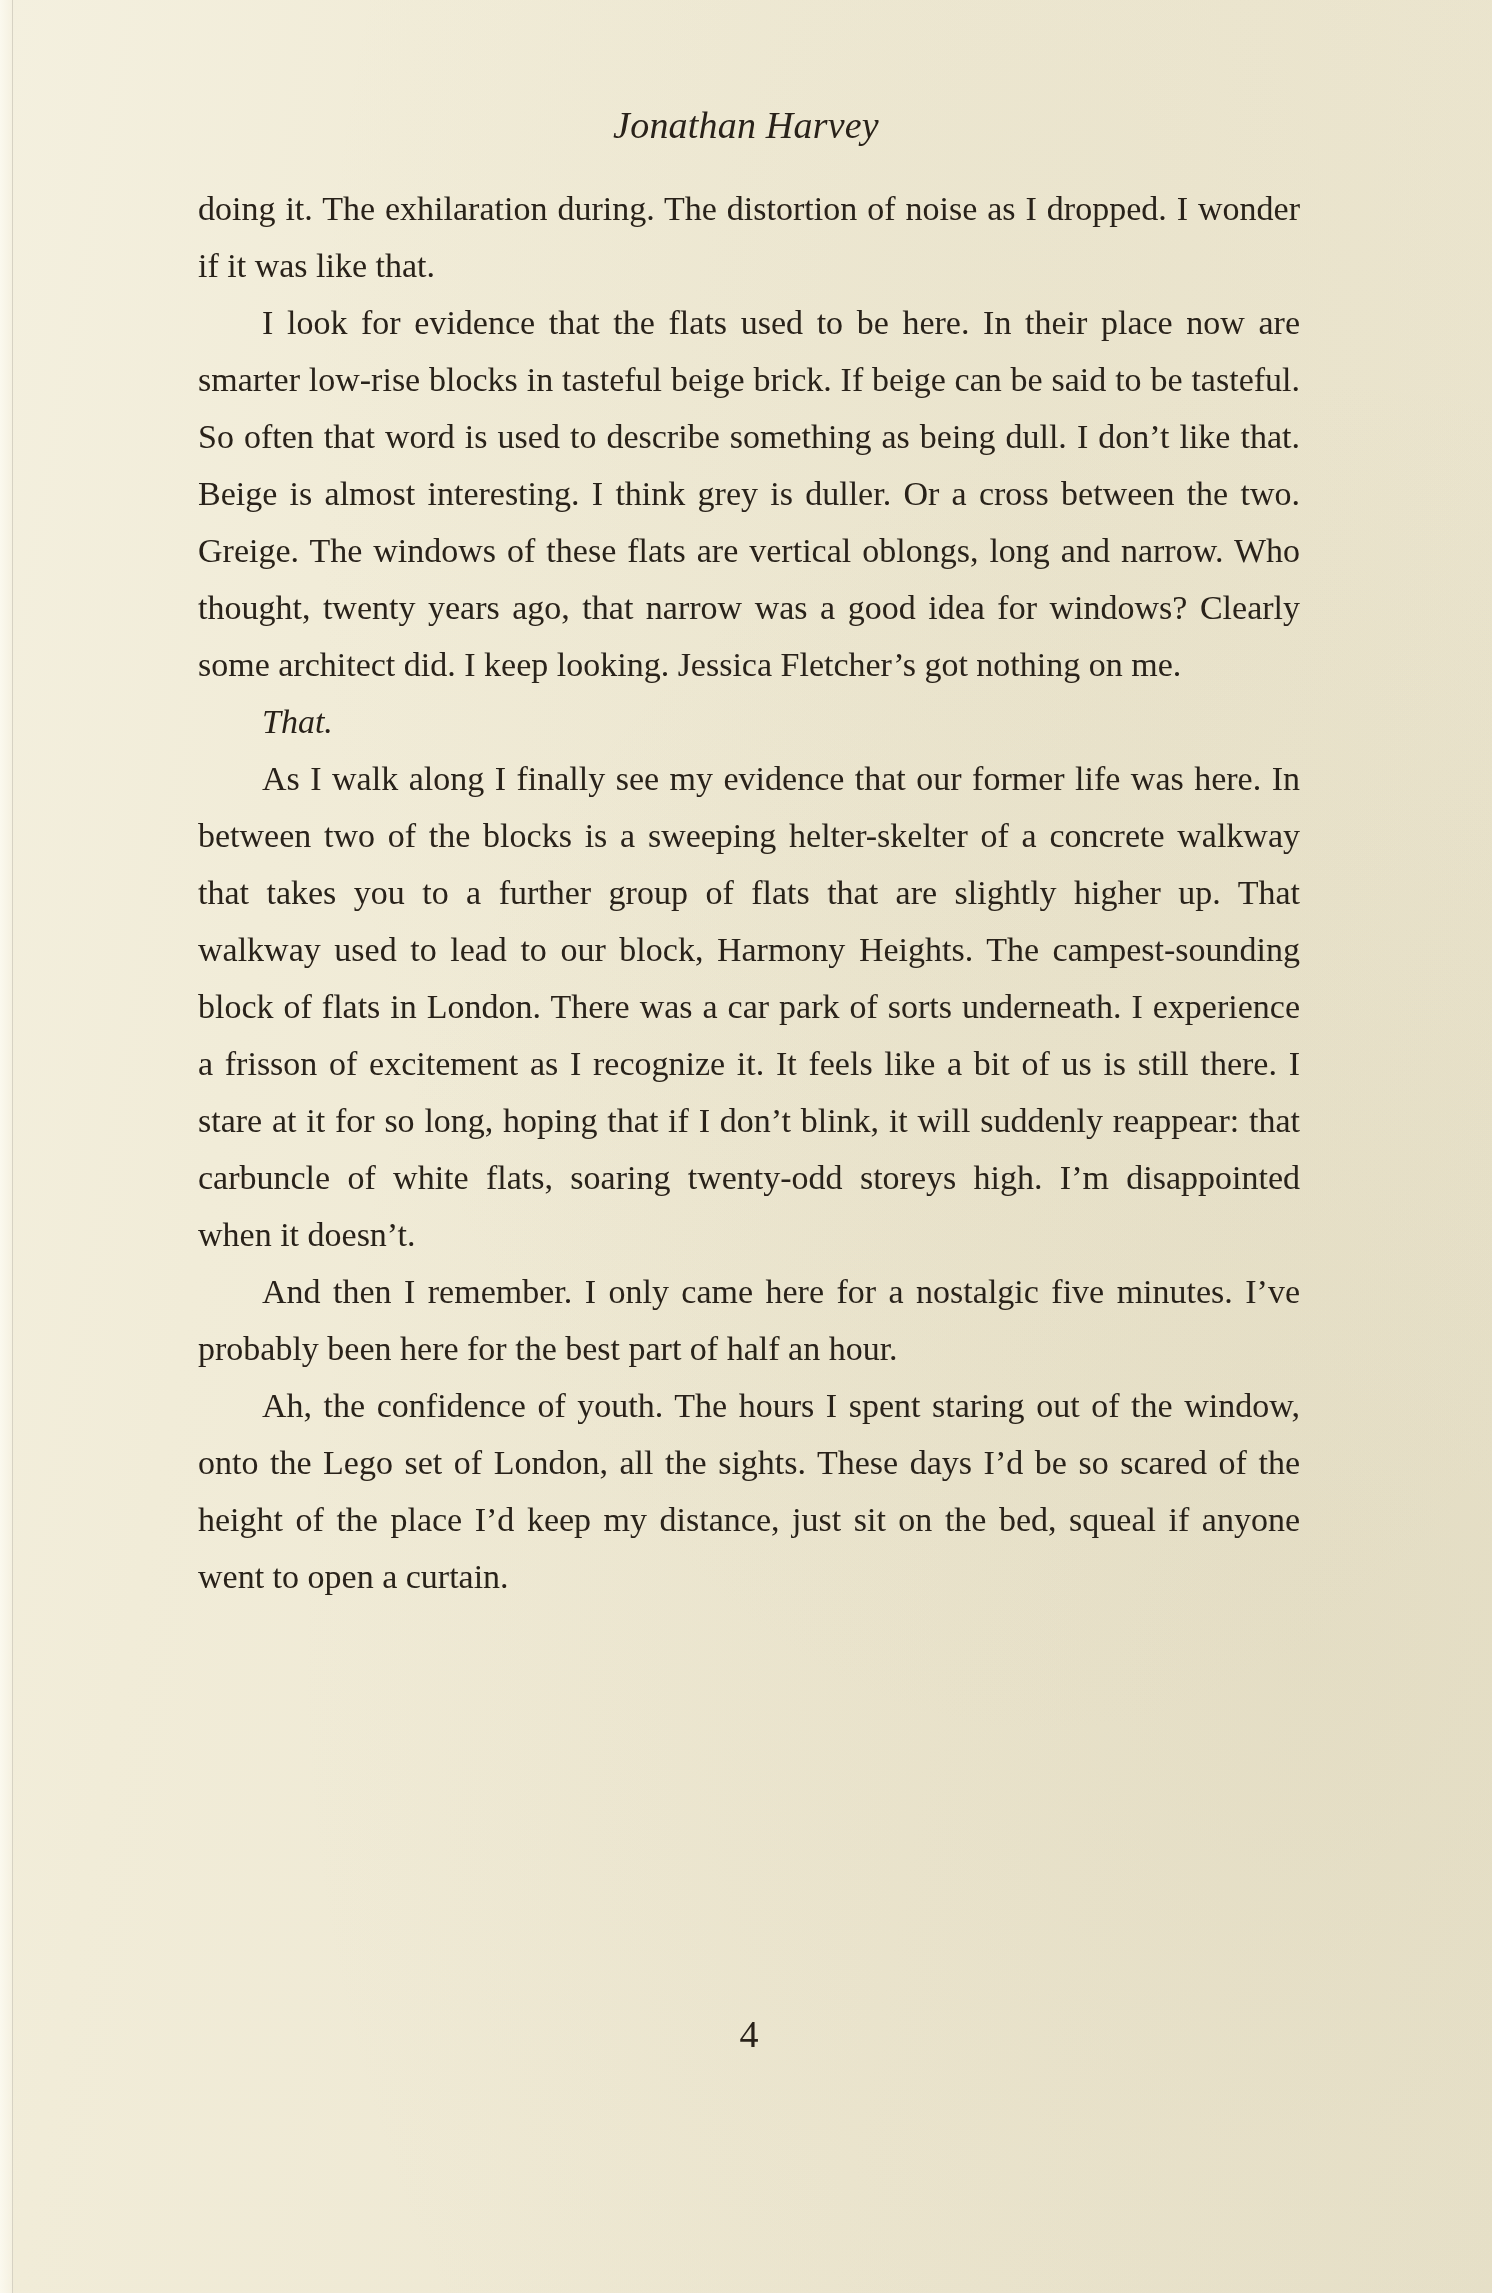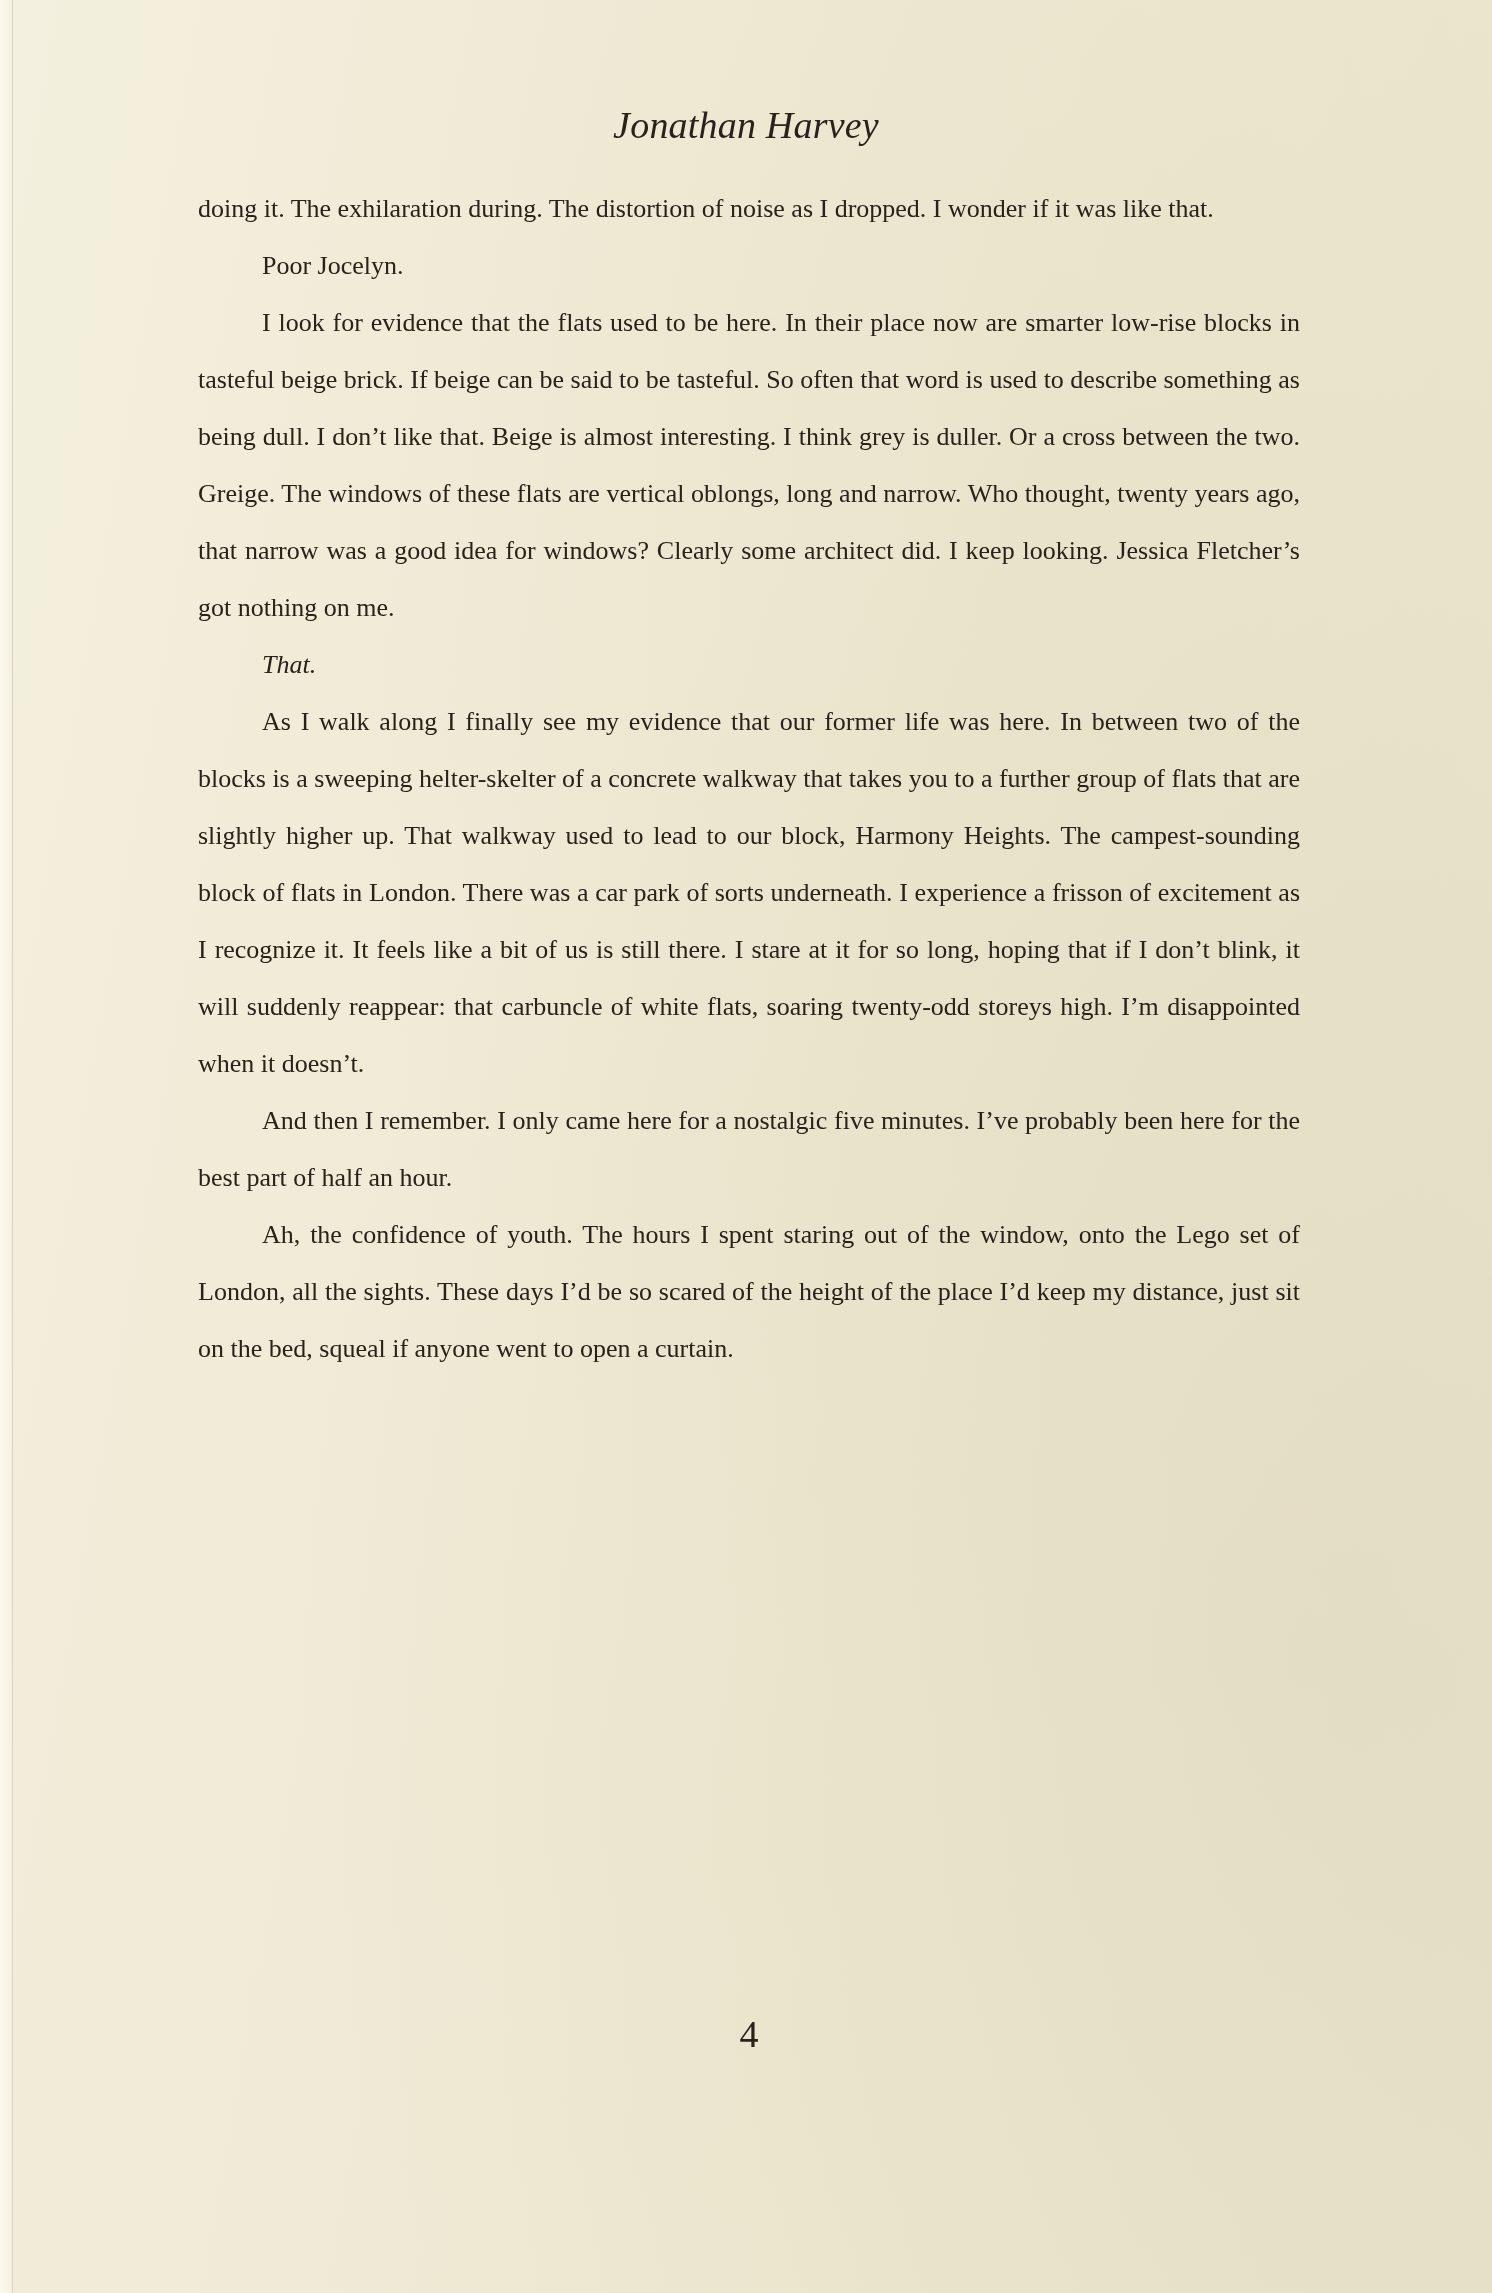--- a/index.html
+++ b/index.html
@@ -30,21 +30,21 @@
   .running-header {
     padding-top: 100px;
     text-align: center;
     font-style: italic;
     font-size: 38px;
     line-height: 50px;
     letter-spacing: 0.2px;
   }
   .body-text {
     padding: 30px 192px 0 198px;
-    font-size: 26px;
+    font-size: 34px;
     line-height: 57px;
     text-align: justify;
     text-justify: inter-word;
   }
   .body-text p { margin: 0; }
   .body-text p.indent { text-indent: 64px; }
   .body-text p.italic { font-style: italic; }
   .folio {
     position: absolute;
     left: 198px;
@@ -57,21 +57,20 @@
 </head>
 <body>
 
 <div class="page">
   <div class="scan-edge"></div>
 
   <div class="running-header">Jonathan Harvey</div>
 
   <div class="body-text" id="paragraphs">
       <p class="">doing it. The exhilaration during. The distortion of noise as I dropped. I wonder if it was like that.</p>
-      <p class="indent">Poor Jocelyn.</p>
       <p class="indent">I look for evidence that the flats used to be here. In their place now are smarter low-rise blocks in tasteful beige brick. If beige can be said to be tasteful. So often that word is used to describe something as being dull. I don’t like that. Beige is almost interesting. I think grey is duller. Or a cross between the two. Greige. The windows of these flats are vertical oblongs, long and narrow. Who thought, twenty years ago, that narrow was a good idea for windows? Clearly some architect did. I keep looking. Jessica Fletcher’s got nothing on me.</p>
       <p class="indent italic">That.</p>
       <p class="indent">As I walk along I finally see my evidence that our former life was here. In between two of the blocks is a sweeping helter-skelter of a concrete walkway that takes you to a further group of flats that are slightly higher up. That walkway used to lead to our block, Harmony Heights. The campest-sounding block of flats in London. There was a car park of sorts underneath. I experience a frisson of excitement as I recognize it. It feels like a bit of us is still there. I stare at it for so long, hoping that if I don’t blink, it will suddenly reappear: that carbuncle of white flats, soaring twenty-odd storeys high. I’m disappointed when it doesn’t.</p>
       <p class="indent">And then I remember. I only came here for a nostalgic five minutes. I’ve probably been here for the best part of half an hour.</p>
       <p class="indent">Ah, the confidence of youth. The hours I spent staring out of the window, onto the Lego set of London, all the sights. These days I’d be so scared of the height of the place I’d keep my distance, just sit on the bed, squeal if anyone went to open a curtain.</p>
     </div>
 
   <div class="folio">4</div>
 </div>
 

